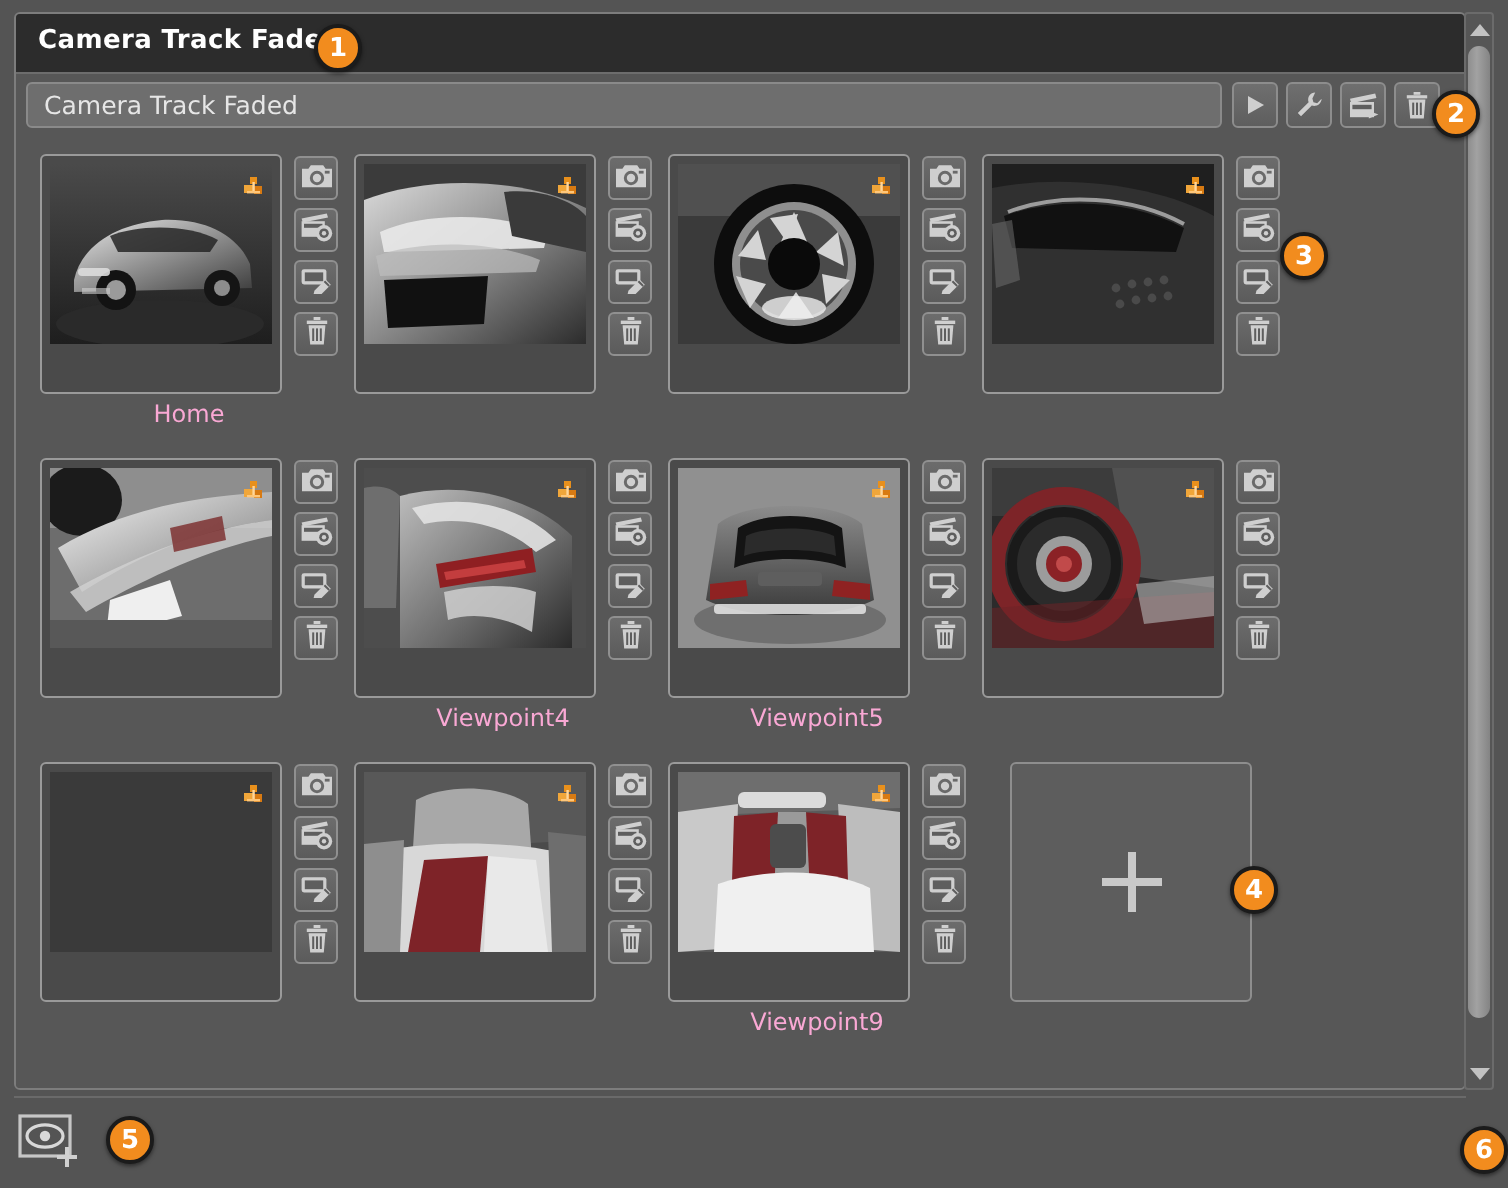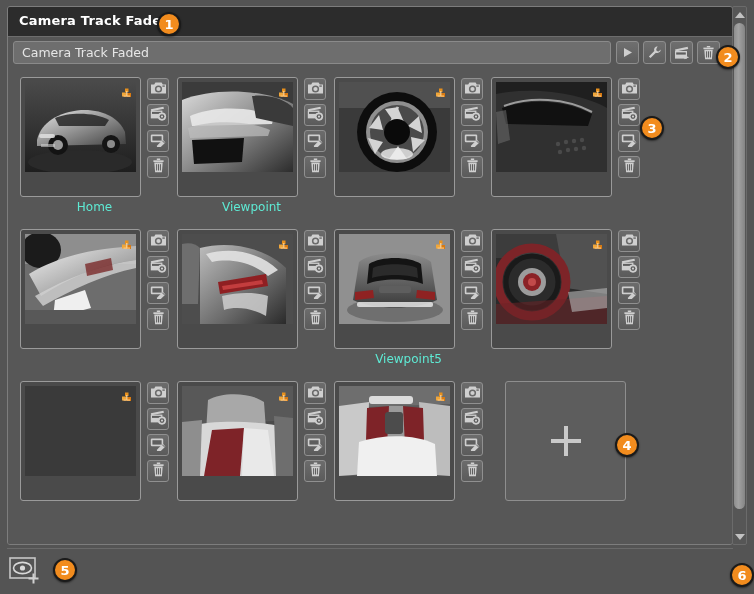--- a/index.html
+++ b/index.html
@@ -90,21 +90,21 @@
   }
   .sbtn{
     width:22px;height:22px;
     background:linear-gradient(#6c6c6c,#5b5b5b);
     border:1px solid #909090;border-radius:3px;
     box-sizing:border-box;
     display:flex;align-items:center;justify-content:center;
     cursor:pointer;
   }
   .caption{
-    margin-top:3px;font-size:12px;color:#5eead4;text-align:center;
+    margin-top:3px;font-size:12px;color:#f9a8d4;text-align:center;
     width:135px;white-space:nowrap;overflow:hidden;
   }
 
   
   .add-box{
     width:121px;height:120px;
     border:1px solid #8e8e8e;border-radius:3px;
     background:#5d5d5d;box-sizing:border-box;
     display:flex;align-items:center;justify-content:center;
     cursor:pointer;
@@ -345,21 +345,20 @@
       <rect x="1.4" y="2.3" width="10.2" height="1.7" fill="#cfcfcf"></rect>
       <rect x="4.8" y="0.5" width="3.4" height="1.5" fill="#cfcfcf"></rect>
       <path d="M2.3 4.6h8.4l-.8 9.6H3.1z" fill="#cfcfcf"></path>
       <rect x="4.1" y="6.2" width="1" height="6.3" fill="#5e5e5e"></rect>
       <rect x="6" y="6.2" width="1" height="6.3" fill="#5e5e5e"></rect>
       <rect x="7.9" y="6.2" width="1" height="6.3" fill="#5e5e5e"></rect>
                     </svg></span>
          </div>
               </div>
          </div>
-         <div class="caption">Viewpoint</div>
           </div>
           <div class="cell">
             <div class="cell-body">
            <div class="thumb-box">
              <div class="thumb-img">
                <svg width="111" height="90" viewBox="0 0 111 90" preserveAspectRatio="none">
                     <rect width="111" height="90" fill="#3a3a3a"></rect>
        <rect x="0" y="0" width="111" height="26" fill="#505050"></rect>
        <circle cx="58" cy="50" r="40" fill="#0d0d0d"></circle>
        <circle cx="58" cy="50" r="31" fill="#8f8f8f"></circle>
@@ -627,20 +626,21 @@
       <rect x="1.4" y="2.3" width="10.2" height="1.7" fill="#cfcfcf"></rect>
       <rect x="4.8" y="0.5" width="3.4" height="1.5" fill="#cfcfcf"></rect>
       <path d="M2.3 4.6h8.4l-.8 9.6H3.1z" fill="#cfcfcf"></path>
       <rect x="4.1" y="6.2" width="1" height="6.3" fill="#5e5e5e"></rect>
       <rect x="6" y="6.2" width="1" height="6.3" fill="#5e5e5e"></rect>
       <rect x="7.9" y="6.2" width="1" height="6.3" fill="#5e5e5e"></rect>
                     </svg></span>
          </div>
               </div>
          </div>
+         <div class="caption">Viewpoint4</div>
           </div>
           <div class="cell">
             <div class="cell-body">
            <div class="thumb-box">
              <div class="thumb-img">
                <svg width="111" height="90" viewBox="0 0 111 90" preserveAspectRatio="none">
                     <defs>
                       <linearGradient id="e1" x1="0" y1="0" x2="0" y2="1">
          <stop offset="0" stop-color="#8c8c8c"></stop>
                         <stop offset="1" stop-color="#3a3a3a"></stop>
@@ -949,20 +949,21 @@
       <rect x="1.4" y="2.3" width="10.2" height="1.7" fill="#cfcfcf"></rect>
       <rect x="4.8" y="0.5" width="3.4" height="1.5" fill="#cfcfcf"></rect>
       <path d="M2.3 4.6h8.4l-.8 9.6H3.1z" fill="#cfcfcf"></path>
       <rect x="4.1" y="6.2" width="1" height="6.3" fill="#5e5e5e"></rect>
       <rect x="6" y="6.2" width="1" height="6.3" fill="#5e5e5e"></rect>
       <rect x="7.9" y="6.2" width="1" height="6.3" fill="#5e5e5e"></rect>
                     </svg></span>
          </div>
               </div>
          </div>
+         <div class="caption">Viewpoint9</div>
           </div>
           <div class="cell">
             <div class="cell-body">
            <div class="add-box">
              <div class="plus"></div>
            </div>
          </div>
           </div>
         </div>
       </div>

